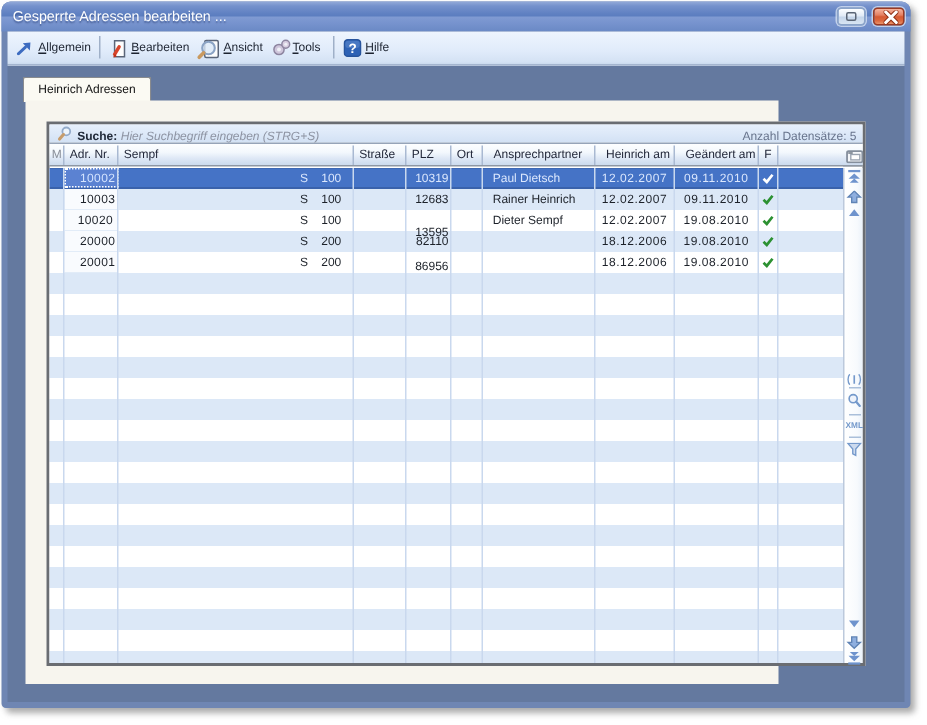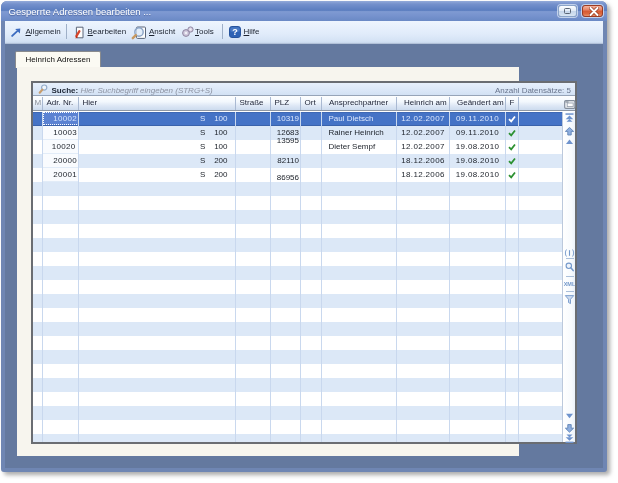--- a/index.html
+++ b/index.html
@@ -93,21 +93,21 @@
         <span class="ph">Hier Suchbegriff eingeben (STRG+S)</span>
         <span class="cnt">Anzahl Datensätze: 5</span>
         <svg style="position:absolute;left:4.5px;top:1px" width="11" height="11" viewBox="0 0 11 11">
             <circle cx="6.2" cy="3.6" r="2.6" fill="#eef5fc" stroke="#93abca" stroke-width="1.2"></circle>
             <path d="M4.3 5.7 L1.7 8.7" stroke="#c79d6d" stroke-width="2.1" stroke-linecap="round"></path>
           </svg>
       </div>
       <div id="header">
         <span class="h" style="left:1.5px;padding-left:0;color:#8a8f99">M</span>
         <span class="h" style="left:9.5px">Adr. Nr.</span>
-        <span class="h" style="left:45.5px">Hier</span>
+        <span class="h" style="left:45.5px">Sempf</span>
         <span class="h" style="left:202.5px">Straße</span>
         <span class="h" style="left:237.5px">PLZ</span>
         <span class="h" style="left:267.5px">Ort</span>
         <span class="h" style="left:288.5px;padding-left:7.5px">Ansprechpartner</span>
         <span class="h" style="left:363.5px;padding-left:7.5px">Heinrich am</span>
         <span class="h" style="left:416.5px;padding-left:7.5px">Geändert am</span>
         <span class="h" style="left:472.5px">F</span>
         <span class="vs" style="left:9px"></span>
         <span class="vs" style="left:45px"></span>
         <span class="vs" style="left:202px"></span>
@@ -145,21 +145,21 @@
         <div class="cell" style="left:45.5px;top:14.5px;width:149px;text-align:right">S&nbsp;&nbsp;&nbsp;&nbsp;100</div>
         <div class="cell" style="left:237.5px;top:14.5px;width:28.5px;text-align:right">12683</div>
         <div class="cell" style="left:295.5px;top:14.5px">Rainer Heinrich</div>
         <div class="cell" style="left:363.5px;top:14.5px;width:53px;text-align:center;letter-spacing:.35px">12.02.2007</div>
         <div class="cell" style="left:416.5px;top:14.5px;width:56px;text-align:center;letter-spacing:.35px">09.11.2010</div>
         <svg class="chk" style="left:475px;top:17.5px">
             <path d="M1 4.2 L3.2 6.3 L7 1.5" stroke="#2c9132" stroke-width="1.8" fill="none"></path>
           </svg>
         <div class="cell" style="left:8px;top:28.5px;width:34.5px;text-align:right;letter-spacing:.3px">10020</div>
         <div class="cell" style="left:45.5px;top:28.5px;width:149px;text-align:right">S&nbsp;&nbsp;&nbsp;&nbsp;100</div>
-        <div class="cell" style="left:237.5px;top:22px;width:28.5px;text-align:right">13595</div>
+        <div class="cell" style="left:237.5px;top:36px;width:28.5px;text-align:right">13595</div>
         <div class="cell" style="left:295.5px;top:28.5px">Dieter Sempf</div>
         <div class="cell" style="left:363.5px;top:28.5px;width:53px;text-align:center;letter-spacing:.35px">12.02.2007</div>
         <div class="cell" style="left:416.5px;top:28.5px;width:56px;text-align:center;letter-spacing:.35px">19.08.2010</div>
         <svg class="chk" style="left:475px;top:31.5px">
             <path d="M1 4.2 L3.2 6.3 L7 1.5" stroke="#2c9132" stroke-width="1.8" fill="none"></path>
           </svg>
         <div class="cell" style="left:9.5px;top:42.5px;width:34.5px;text-align:right;letter-spacing:.3px">20000</div>
         <div class="cell" style="left:45.5px;top:42.5px;width:149px;text-align:right">S&nbsp;&nbsp;&nbsp;&nbsp;200</div>
         <div class="cell" style="left:237.5px;top:42.5px;width:28.5px;text-align:right">82110</div>
         <div class="cell" style="left:363.5px;top:42.5px;width:53px;text-align:center;letter-spacing:.35px">18.12.2006</div>

